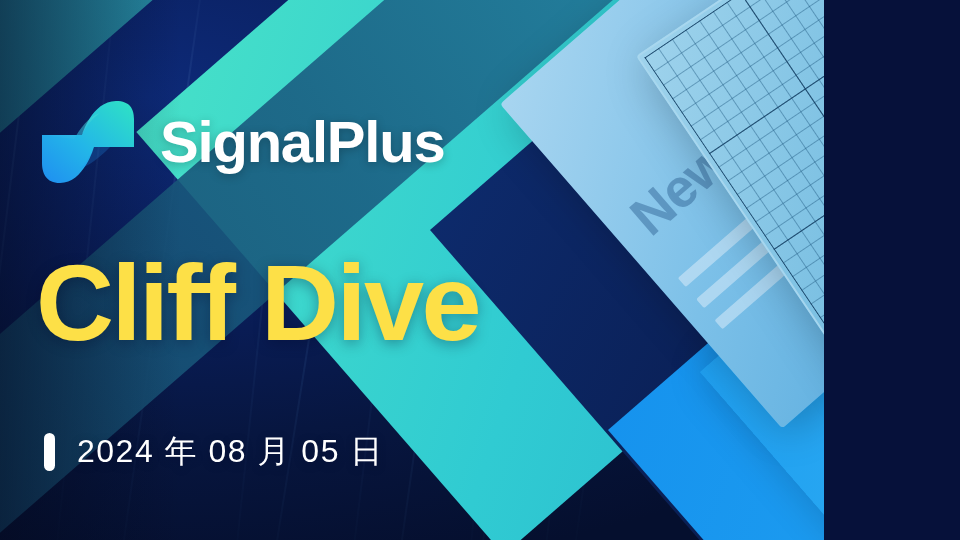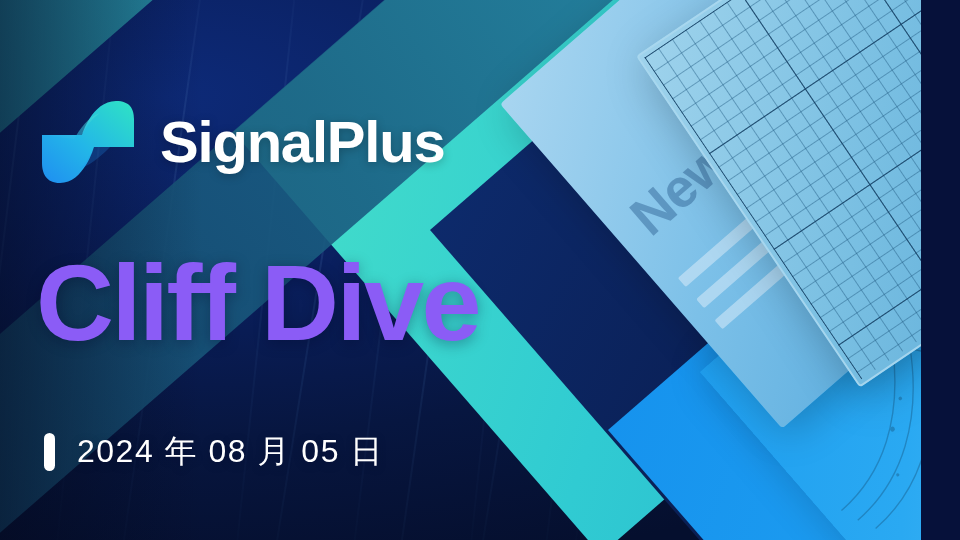--- a/index.html
+++ b/index.html
@@ -4,21 +4,21 @@
 <style>
   * { margin:0; padding:0; box-sizing:border-box; }
   html, body {
     width:960px; height:540px;
     background:#06113a;
     font-family:"Liberation Sans", sans-serif;
     overflow:hidden;
   }
   #stage {
     position:relative;
-    width:921px; height:540px;
+    width:824px; height:540px;
     overflow:hidden;
     background:#07174a;
   }
 
   
   .layer { position:absolute; inset:0; }
 
   .bg-navy {
     background:
       radial-gradient(120% 90% at 18% 18%, #0d2a78 0%, #0a1f5e 38%, #071640 70%, #050f2e 100%);
@@ -199,21 +199,21 @@
     letter-spacing:-1.2px;
     line-height:1;
     text-shadow:0 2px 10px rgba(0,0,0,.25);
   }
 
   .headline {
     position:absolute;
     left:36px; top:246px;
     font-size:108px;
     font-weight:700;
-    color:#8b5cf6;
+    color:#fde047;
     letter-spacing:-2.5px;
     line-height:1.05;
     text-shadow:0 3px 14px rgba(0,10,40,.35);
   }
 
   .dateline {
     position:absolute;
     left:44px; top:430px;
     display:flex;
     align-items:center;

